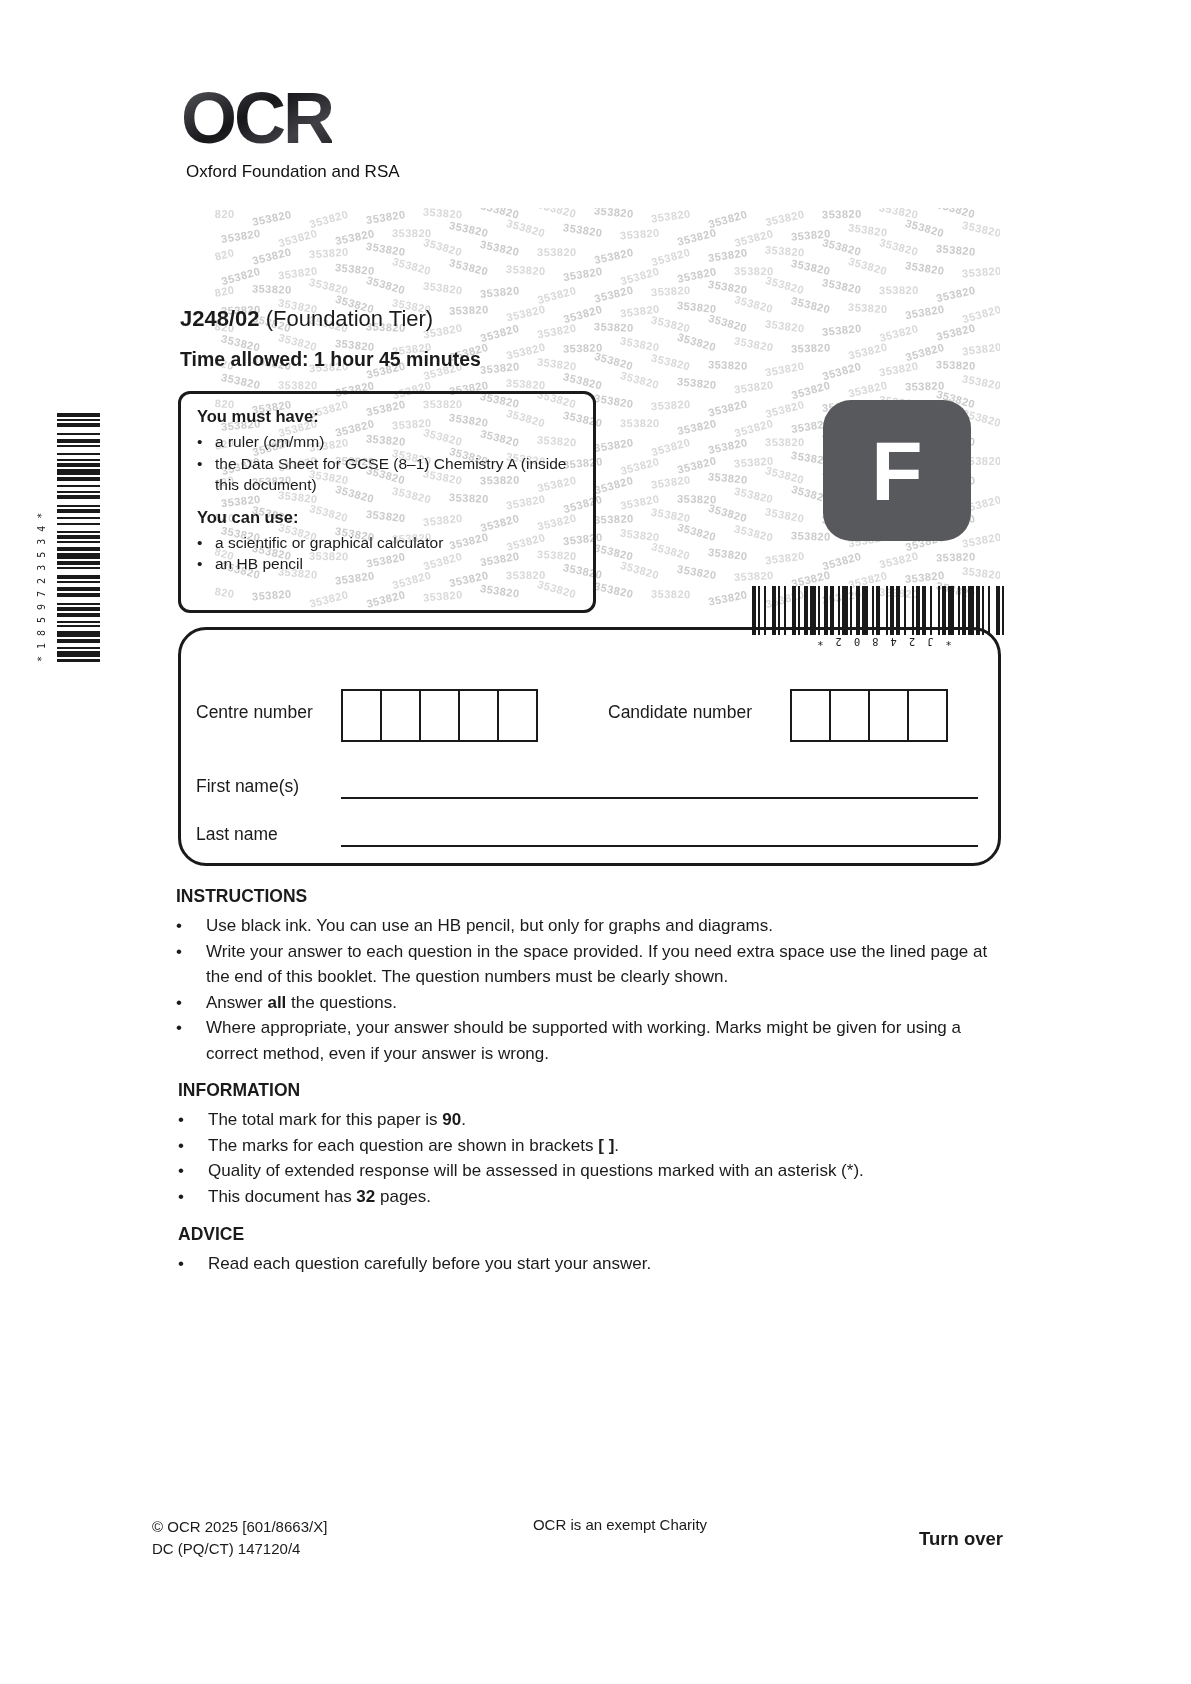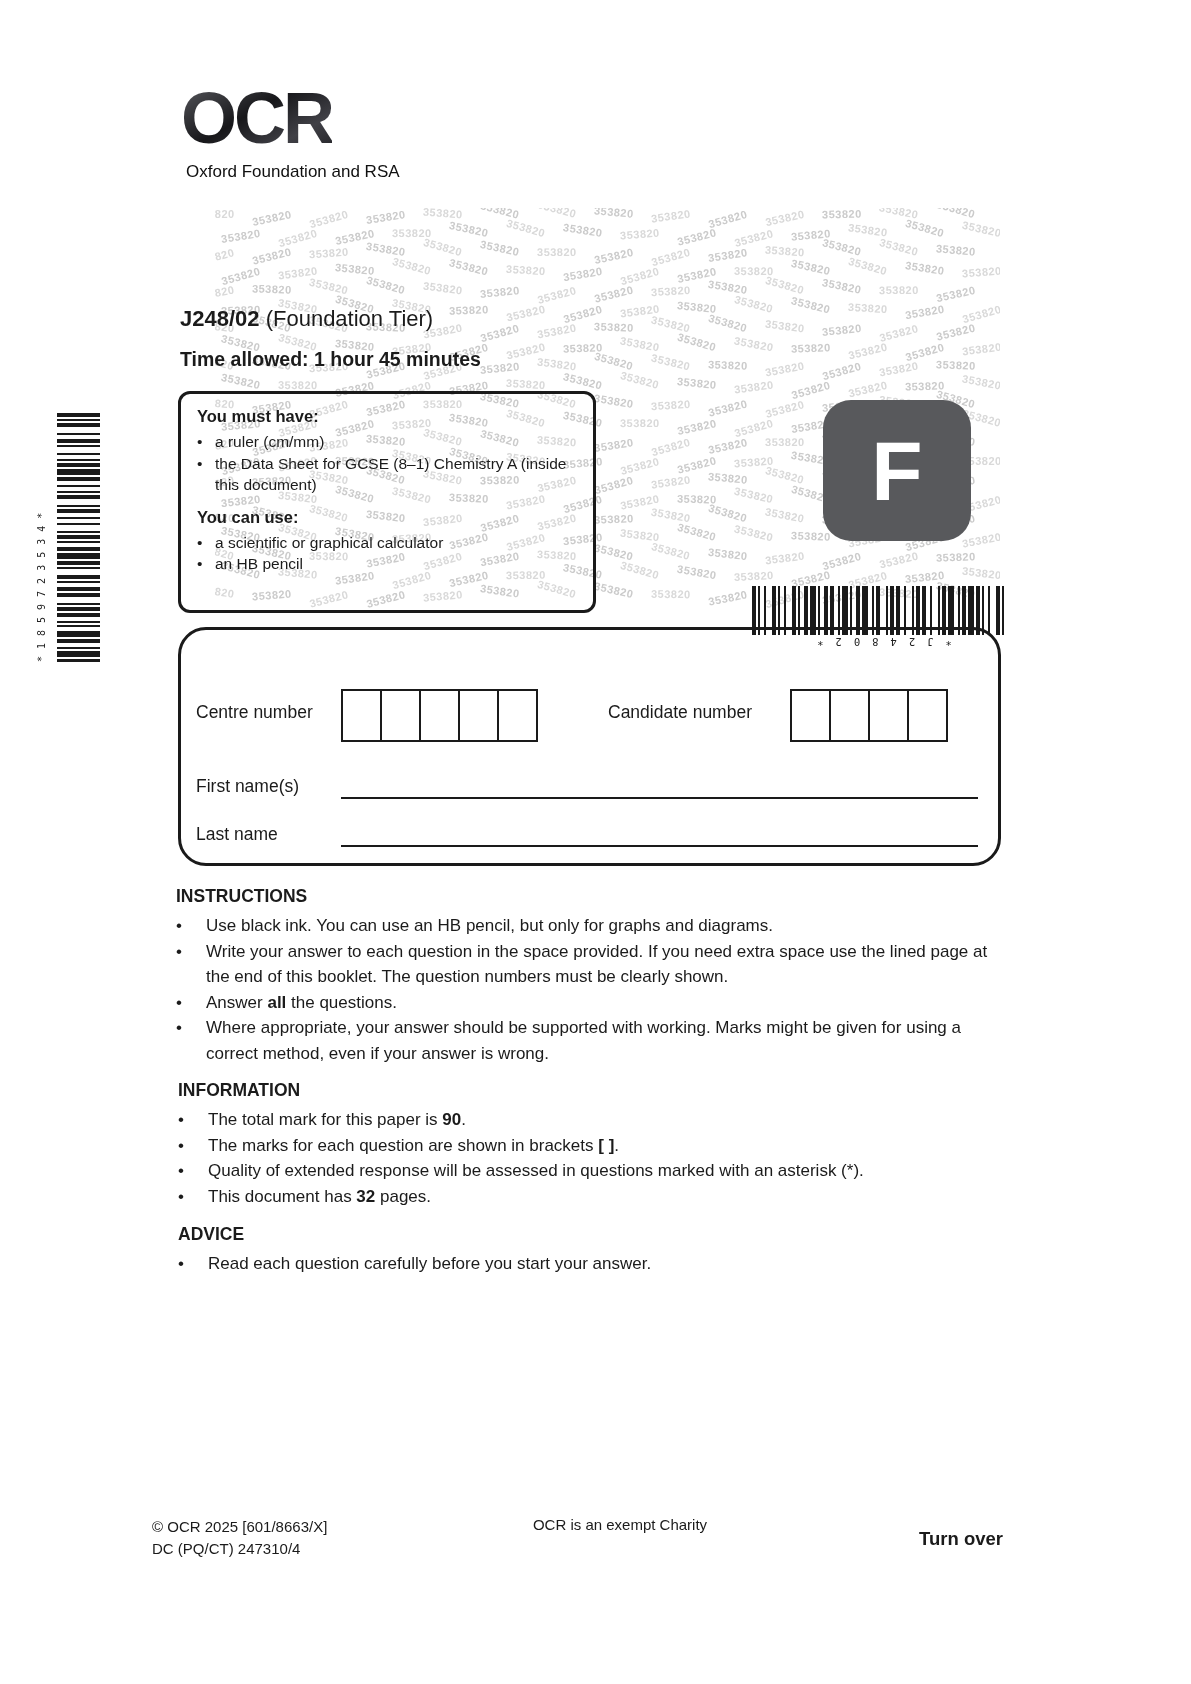--- a/index.html
+++ b/index.html
@@ -651,18 +651,18 @@
     <div class="blist">
         <div class="li">
           <span class="dot">•</span>
           <span class="txt"><span>Read each question carefully before you start your answer.</span></span>
         </div>
       </div>
   </div>
 
   <div class="abs footer-left">
     <div>© OCR 2025  [601/8663/X]</div>
-    <div>DC (PQ/CT) 247310/4</div>
+    <div>DC (PQ/CT) 147120/4</div>
   </div>
   <div class="abs footer-center">OCR is an exempt Charity</div>
   <div class="abs footer-right">Turn over</div>
 
 </div>
 
 </body></html>

